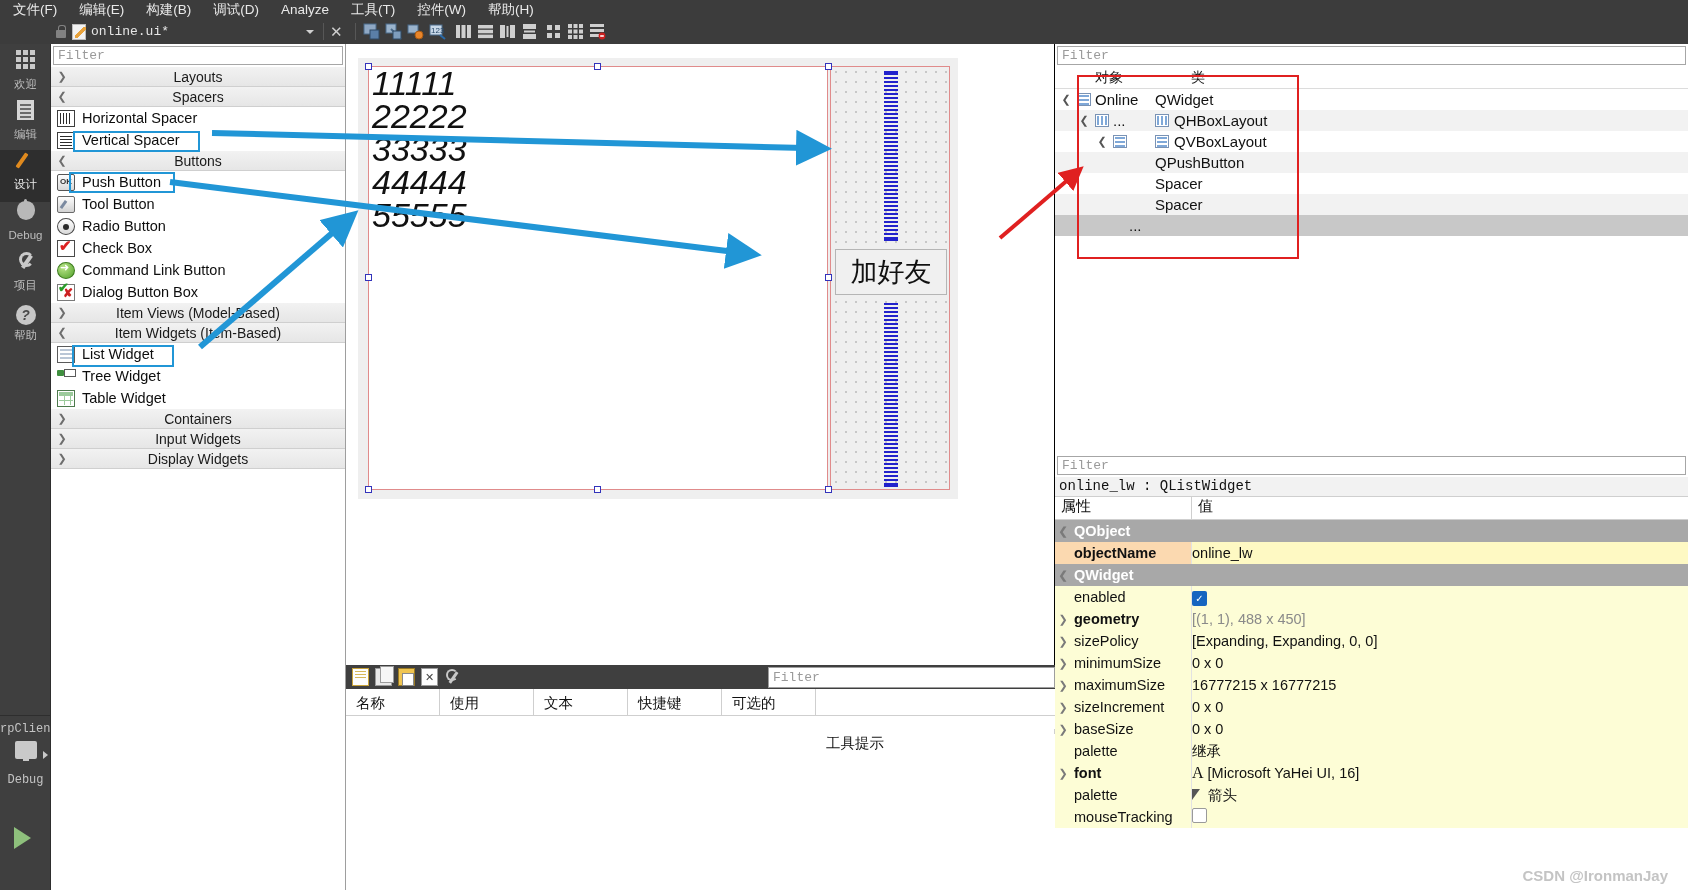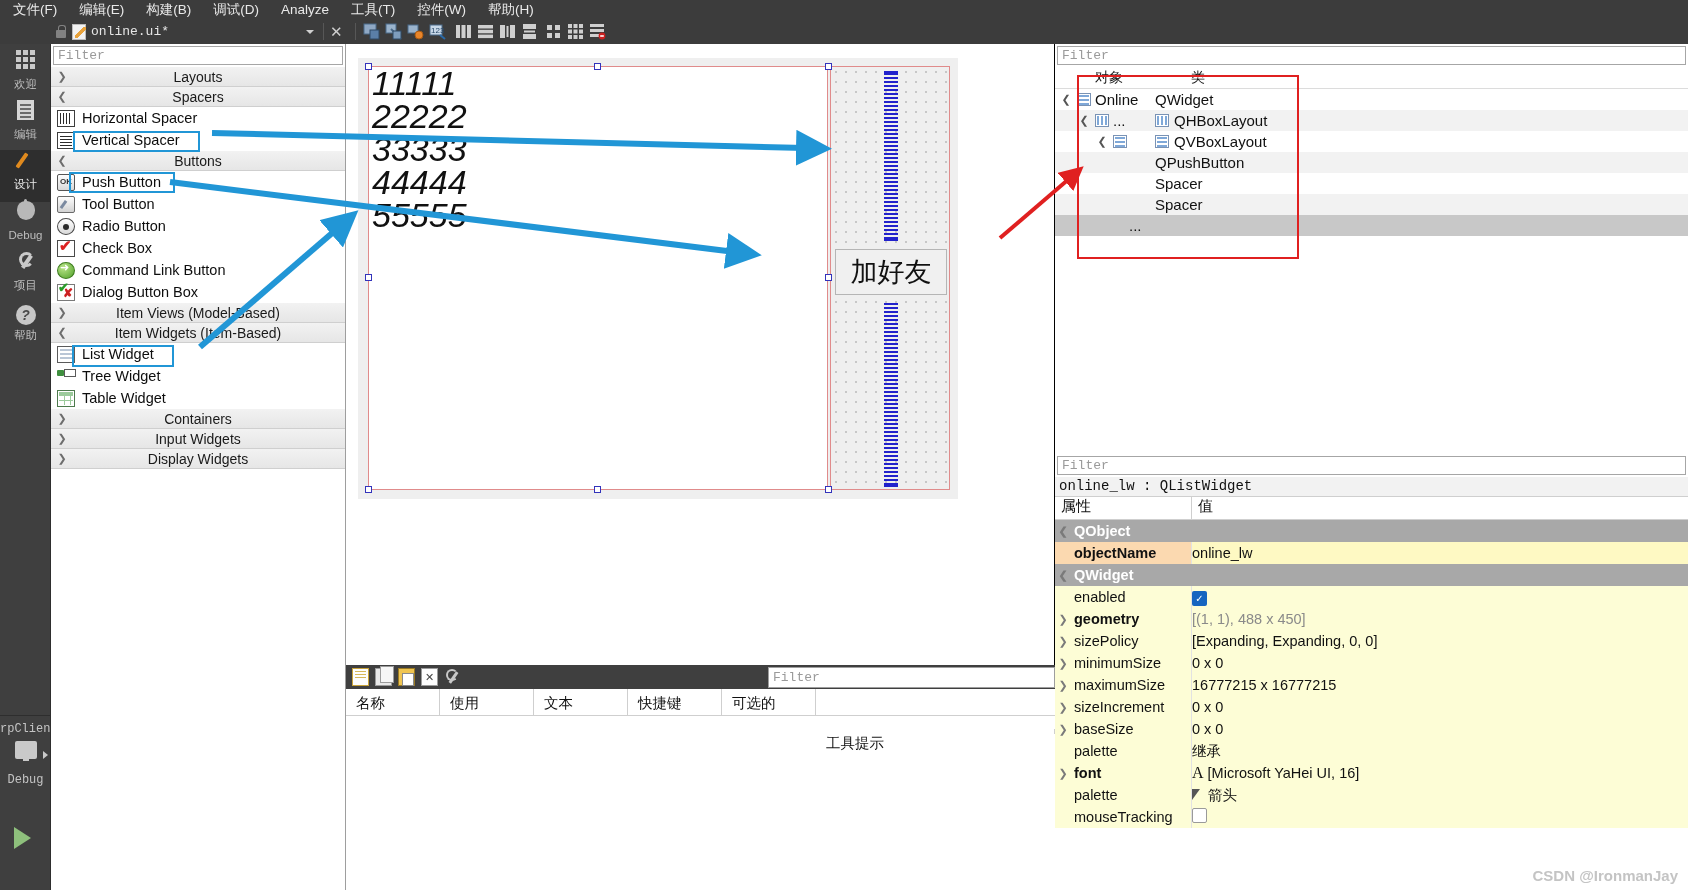--- a/index.html
+++ b/index.html
@@ -205,21 +205,21 @@
   .bold{font-weight:bold;}
   .gray{color:#8a8a8a;}
   .chk{width:15px;height:15px;background:#1565c0;border-radius:2px;color:#fff;font-size:10px;
      text-align:center;line-height:15px;display:inline-block;}
   .chk-empty{width:15px;height:15px;background:#fff;border:1px solid #9a9a9a;border-radius:2px;display:inline-block;}
   .fontA{font-family:"Liberation Serif", serif; font-size:16px; margin-right:4px;}
   .cursorarrow{display:inline-block;width:11px;height:13px;position:relative;margin-right:5px;vertical-align:-2px;}
   .cursorarrow:before{content:"";position:absolute;left:0;top:0;border-left:8px solid #555;
      border-bottom:11px solid transparent;}
 
-  .watermark{position:absolute; right:10px; bottom:6px; color:#c4c4c4; font-size:15px; font-weight:bold;}
+  .watermark{position:absolute; right:20px; bottom:6px; color:#c4c4c4; font-size:15px; font-weight:bold;}
   .redbox{position:absolute; border:2.5px solid #e02020;}
 </style>
 </head>
 <body>
 
 <div id="root">
 
   <div class="menubar">
     <div class="mi">文件(F)</div>
     <div class="mi">编辑(E)</div>

